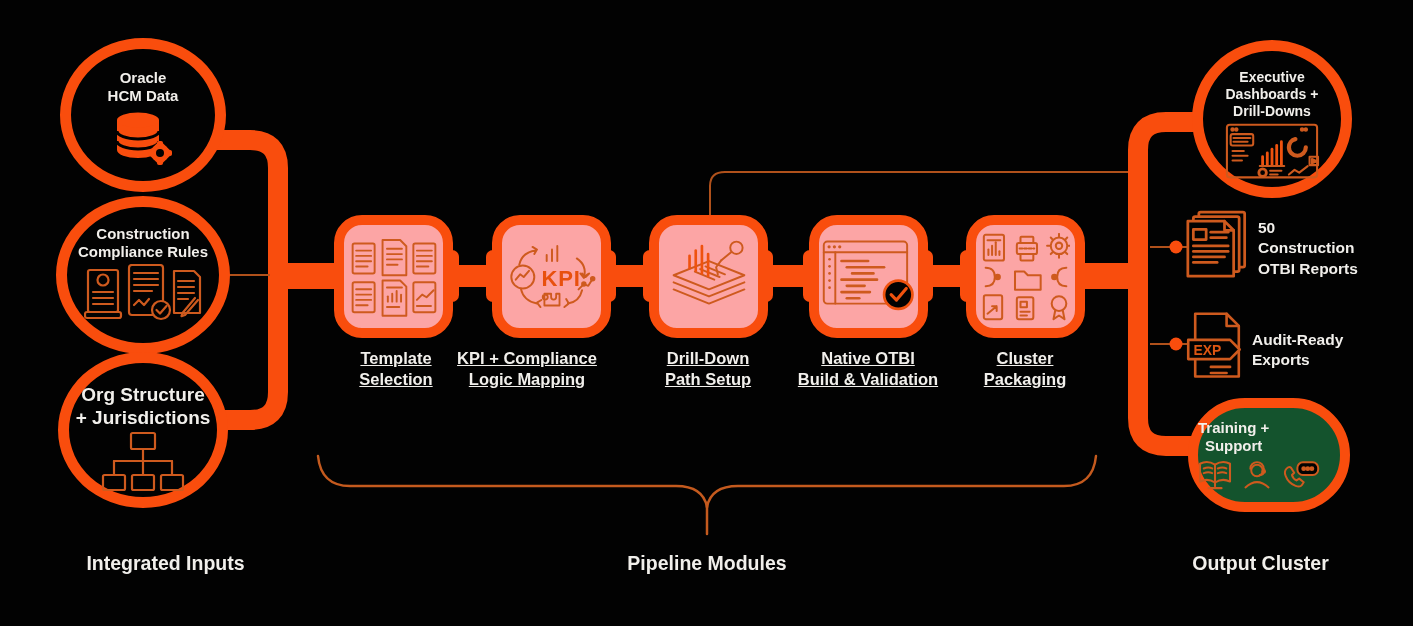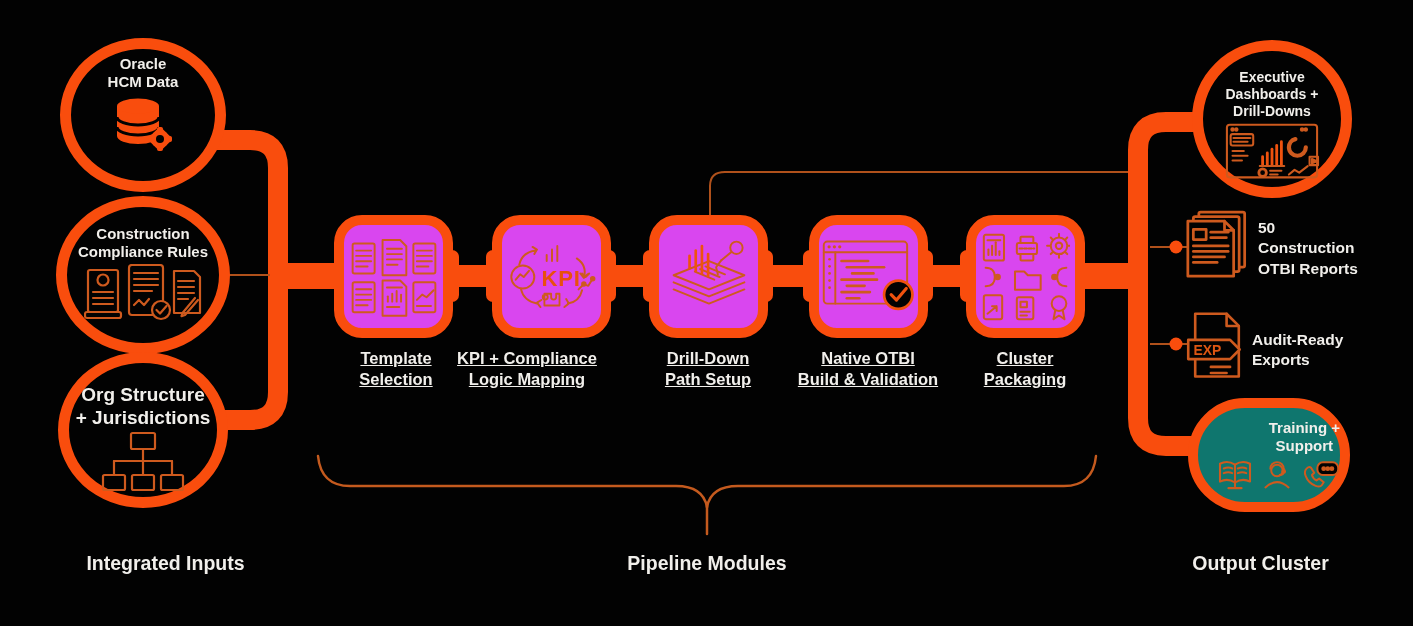--- a/index.html
+++ b/index.html
@@ -11,24 +11,24 @@
   .bar{stroke:#F94D0D;stroke-width:22;fill:none;}
   .tab{stroke:#F94D0D;stroke-width:14;stroke-linecap:round;fill:none;}
   .thin{stroke:#B0511B;stroke-width:2;fill:none;}
   .dot{fill:#F94D0D;}
   .braceln{stroke:#C45A1E;stroke-width:2.5;fill:none;stroke-linecap:round;}
 
   .circle{position:absolute;z-index:2;border:11px solid #F94D0D;border-radius:50%;
           box-sizing:border-box;background:#020202;display:flex;flex-direction:column;
           align-items:center;}
   .stadium{position:absolute;z-index:2;border:10px solid #F94D0D;border-radius:57px;
-          box-sizing:border-box;background:#0f766e;display:flex;flex-direction:column;
-          align-items:flex-end;}
+          box-sizing:border-box;background:#14532d;display:flex;flex-direction:column;
+          align-items:flex-start;}
   .module{position:absolute;z-index:2;border:10px solid #F94D0D;border-radius:28px;
-          box-sizing:border-box;background:#d946ef;width:119px;height:123px;
+          box-sizing:border-box;background:#fca5a5;width:119px;height:123px;
           display:flex;align-items:center;justify-content:center;}
   .node-label{color:#F1EFEB;font-weight:bold;text-align:center;white-space:pre-line;
           line-height:1.22;}
   .module-label{position:absolute;z-index:2;color:#F1EFEB;font-weight:bold;font-size:16.5px;
           line-height:1.26;text-align:center;white-space:pre-line;text-decoration:underline;}
   .out-label{position:absolute;z-index:2;color:#F1EFEB;font-weight:bold;font-size:15.5px;
           line-height:1.32;text-align:left;white-space:pre-line;}
   .section-label{position:absolute;z-index:2;color:#F1EFEB;font-weight:bold;font-size:19.5px;
           text-align:center;}
   .icon-abs{position:absolute;z-index:2;}
@@ -74,21 +74,21 @@
     <circle class="dot" cx="1176" cy="344" r="6.5"></circle>
 
     <g>
       <path class="braceln" d="M 318 456 Q 321 486 350 486 L 676 486 Q 703 486 707 507"></path>
       <path class="braceln" d="M 1096 456 Q 1093 486 1064 486 L 738 486 Q 711 486 707 507"></path>
       <line class="braceln" x1="707" y1="505" x2="707" y2="534"></line>
     </g>
   </svg>
 
   <div class="circle" style="left:60px;top:38px;width:166px;height:154px">
-    <div class="node-label" style="margin-top:6px;font-size:15px">Oracle
+    <div class="node-label" style="margin-top:20px;font-size:15px">Oracle
 HCM Data</div>
     <svg width="66" height="58" viewBox="0 0 66 58" style="margin-top:4px">
       <path class="icfill" d="M7 10 V40 a21 8 0 0 0 42 0 V10 Z"></path>
       <ellipse class="icfill" cx="28" cy="10" rx="21" ry="7.5"></ellipse>
       <path d="M7 21 a21 8 0 0 0 42 0" stroke="#020202" stroke-width="3" fill="none"></path>
       <path d="M7 31 a21 8 0 0 0 42 0" stroke="#020202" stroke-width="3" fill="none"></path>
       <g transform="translate(50,43)">
         <rect class="icfill" x="-12" y="-3" width="24" height="6" rx="2"></rect>
         <rect class="icfill" x="-3" y="-12" width="6" height="24" rx="2"></rect>
         <rect class="icfill" x="-9" y="-9" width="18" height="18" rx="2" transform="rotate(45)"></rect>

